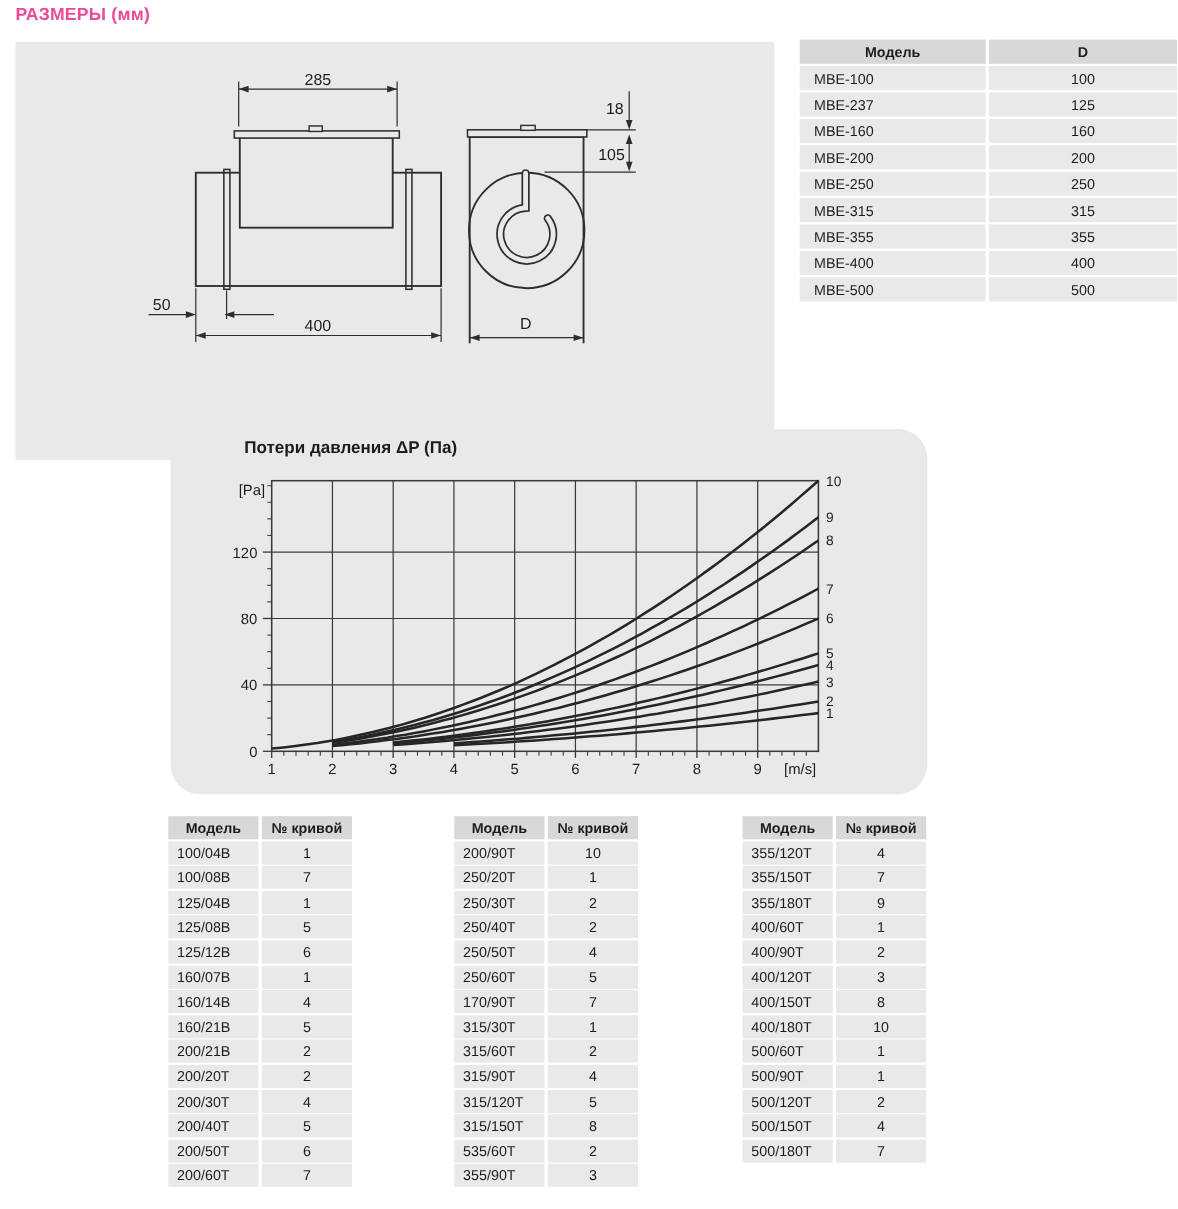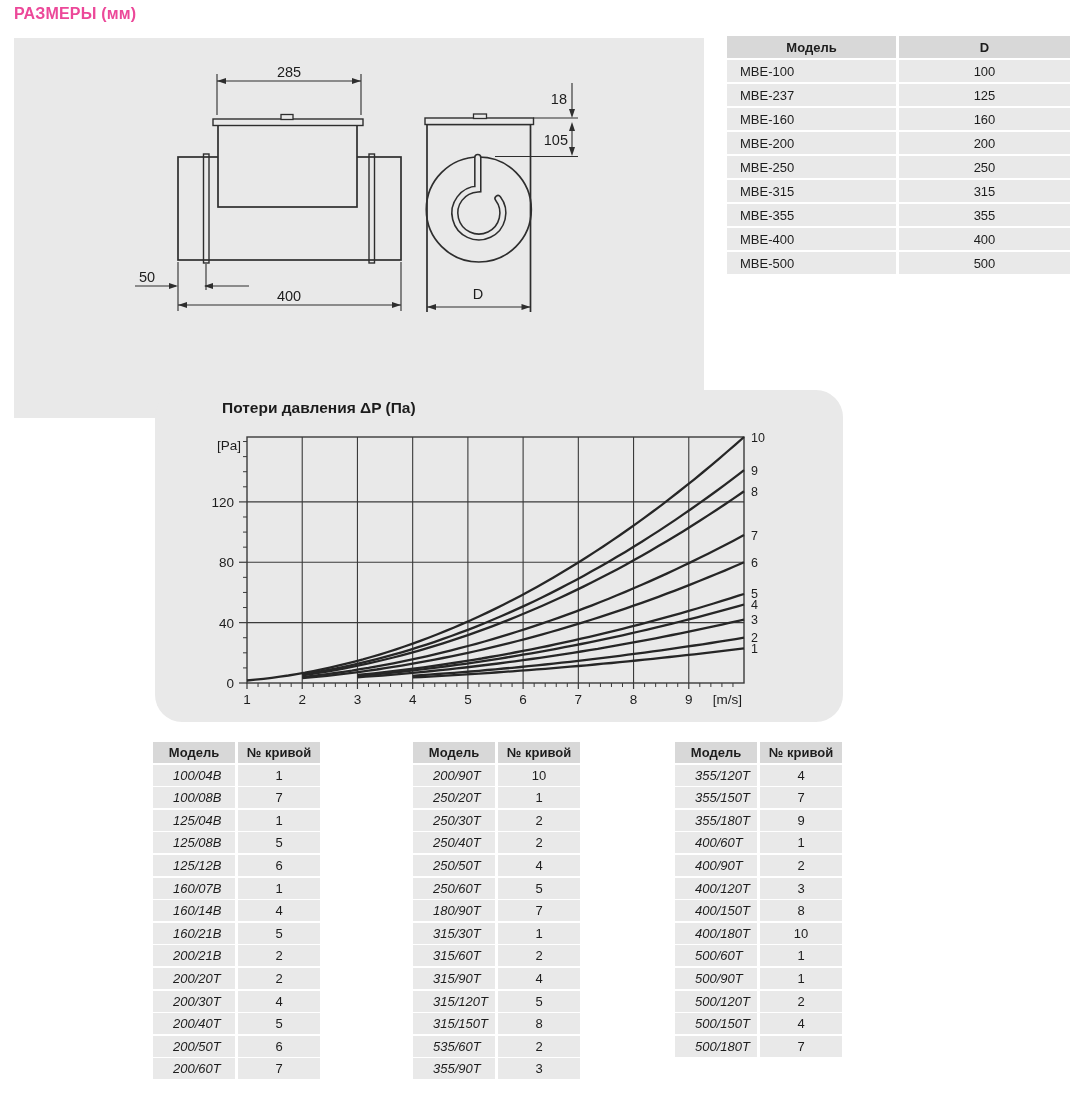--- a/index.html
+++ b/index.html
@@ -25,21 +25,21 @@
   .tbl .cell{background:#e9e9e9;font-size:13px;display:flex;align-items:center;}
   .tbl .th{background:#d8d8d8;font-weight:bold;justify-content:center;}
   .tbl .val{justify-content:center;}
   #dims-table{left:727px;top:36px;width:343px;row-gap:2px;}
   #dims-table .trow{grid-template-columns:169px 171px;}
   #dims-table .cell{height:22px;}
   #dims-table .model{padding-left:13px;}
   .curve-tbl{top:742px;width:167px;row-gap:1.6px;}
   .curve-tbl .trow{grid-template-columns:82px 82px;}
   .curve-tbl .cell{height:21px;}
-  .curve-tbl .model{padding-left:20px;font-style:italic;}
+  .curve-tbl .model{padding-left:8px;}
   #curve-table-0{left:153px;}
   #curve-table-1{left:413px;}
   #curve-table-2{left:675px;}
 
   svg text{font-family:"Liberation Sans",sans-serif;fill:#1d1d1d;}
   .dim-label{font-size:14.5px;}
   .draw-stroke{stroke:#2e2e2e;fill:none;}
 </style>
 </head>
 <body>
@@ -354,21 +354,21 @@
     </div>
     <div class="trow">
       <div class="cell model">250/50T</div>
       <div class="cell val">4</div>
     </div>
     <div class="trow">
       <div class="cell model">250/60T</div>
       <div class="cell val">5</div>
     </div>
     <div class="trow">
-      <div class="cell model">180/90T</div>
+      <div class="cell model">170/90T</div>
       <div class="cell val">7</div>
     </div>
     <div class="trow">
       <div class="cell model">315/30T</div>
       <div class="cell val">1</div>
     </div>
     <div class="trow">
       <div class="cell model">315/60T</div>
       <div class="cell val">2</div>
     </div>

